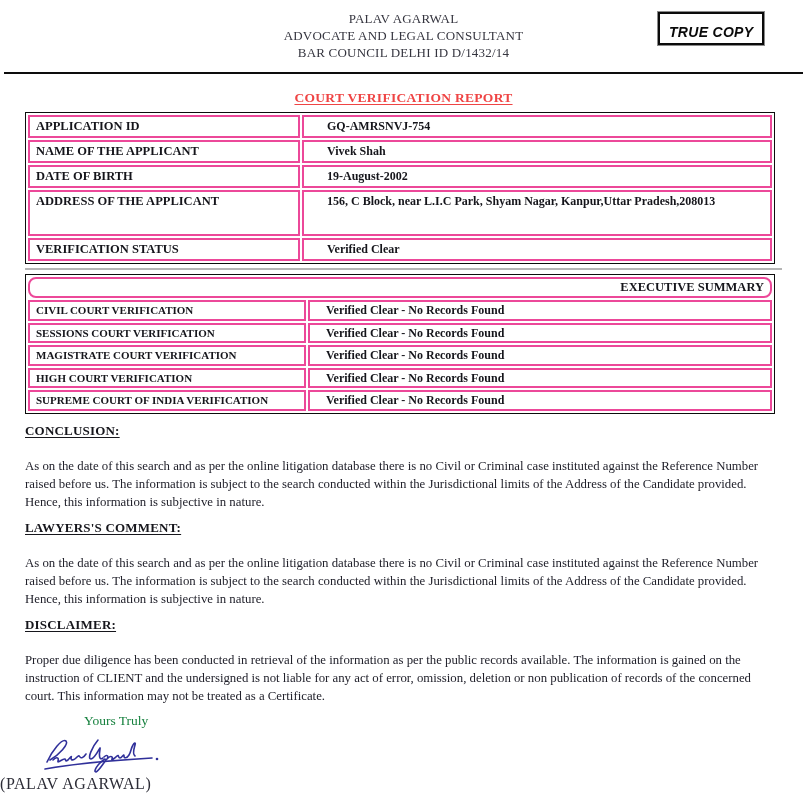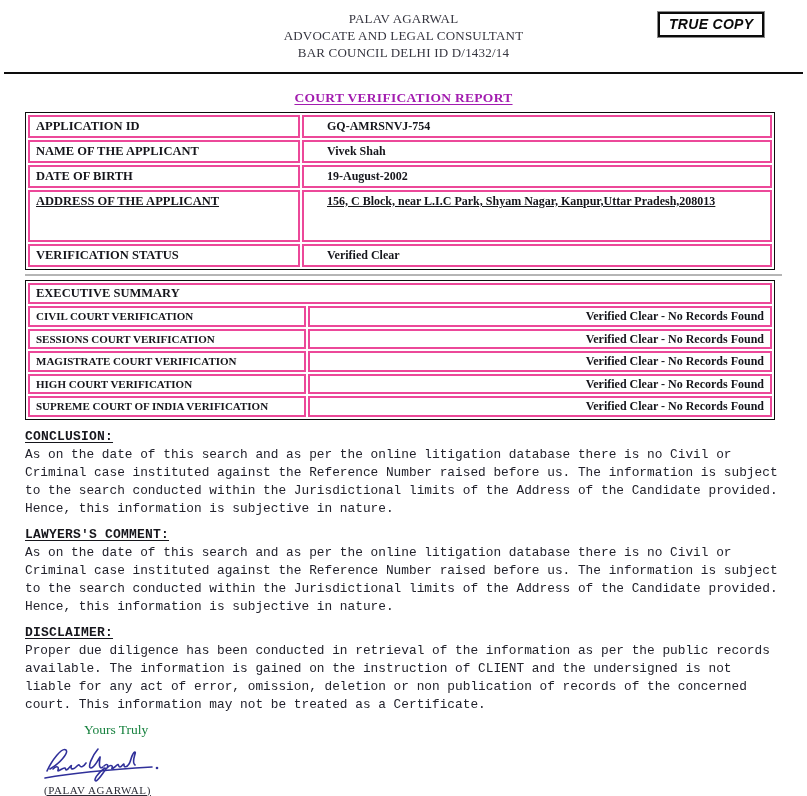--- a/index.html
+++ b/index.html
@@ -12,60 +12,60 @@
     position: relative;
   }
   .page { width: 807px; height: 796px; position: relative; padding-top: 10px; }
 
   
   .letterhead { text-align: center; font-weight: normal; font-size: 13px; line-height: 17px; color: #35353f; letter-spacing: 0.2px; }
   .true-copy {
     position: absolute; top: 12px; left: 658px;
     border: 2px solid #0a0a0a;
     outline: 1px solid #8a8a8a;
-    padding: 2px 9px 3px 9px;
+    padding: 10px 9px 3px 9px;
     font-family: "Liberation Sans", sans-serif;
     font-style: italic; font-weight: bold; font-size: 14px;
     color: #0a0a0a; letter-spacing: 0.3px;
     background: #fff;
   }
   .header-rule { height: 2px; background: #0d0d0d; margin: 11px 4px 0 4px; }
 
   
   .report-title {
     text-align: center; font-weight: bold; font-size: 13.5px;
-    margin-top: 16px; color: #a21caf; letter-spacing: 0.3px;
+    margin-top: 16px; color: #ef4444; letter-spacing: 0.3px;
   }
   .report-title span { text-decoration: underline; text-underline-offset: 2px; }
 
   
   table { border-collapse: separate; border-spacing: 2px; border: 1px solid #0d0d0d; width: 750px; margin-left: 25px; table-layout: fixed; }
   td { border: 2px solid #ec4899; font-weight: bold; vertical-align: top; color: #15151b; }
   .details { margin-top: 6px; }
   .details td.lbl { font-size: 12.5px; padding: 2px 6px; line-height: 15px; }
   .details td.val { font-size: 12px; padding: 2px 23px; line-height: 15px; }
-  .details tr.tall td { height: 52px; text-decoration: underline; }
+  .details tr.tall td { height: 46px; }
 
   .gray-rule { height: 2px; background: #b5b5b5; margin: 4px 25px 0 25px; }
 
   .summary { margin-top: 4px; }
-  .summary td.sum-head { text-align: left; font-size: 12.5px; padding: 1px 6px; line-height: 15px; }
+  .summary td.sum-head { text-align: right; font-size: 12.5px; padding: 1px 6px; line-height: 15px; border-radius: 8px; }
   .summary td.lbl { font-size: 11px; padding: 1px 6px; line-height: 14.5px; }
-  .summary td.val { font-size: 12px; padding: 1px 6px; line-height: 14.5px; text-align: right; }
+  .summary td.val { font-size: 12px; padding: 1px 16px; line-height: 14.5px; text-align: left; }
 
   
-  .section { margin: 9px 26px 0 25px; font-family: Liberation Mono, monospace; }
+  .section { margin: 9px 26px 0 25px; }
   .section h3 { font-size: 13px; color: #16161c; letter-spacing: 0.2px; }
   .section h3 span { text-decoration: underline; text-underline-offset: 2px; }
-  .section p { font-size: 12.8px; line-height: 18px; margin-top: 2px; color: #22222c; }
+  .section p { font-size: 12.8px; line-height: 18px; margin-top: 18px; color: #22222c; }
 
   
   .closing { margin: 8px 0 0 84px; font-size: 13.5px; color: #15803d; }
   .signature-wrap { margin: 2px 0 0 38px; height: 44px; }
-  .signed-name { margin-left: 44px; font-size: 11px; letter-spacing: 0.6px; color: #2c2c36; text-decoration: underline; }
+  .signed-name { font-size: 16px; letter-spacing: 0.6px; color: #2c2c36; }
   .signed-barid { margin-left: 27px; font-size: 15px; font-weight: bold; letter-spacing: 0.3px; margin-top: 1px; }
 </style>
 </head>
 <body>
 
 <div class="page">
 
   <div class="letterhead">
     <div>PALAV AGARWAL</div>
     <div>ADVOCATE AND LEGAL CONSULTANT</div>

